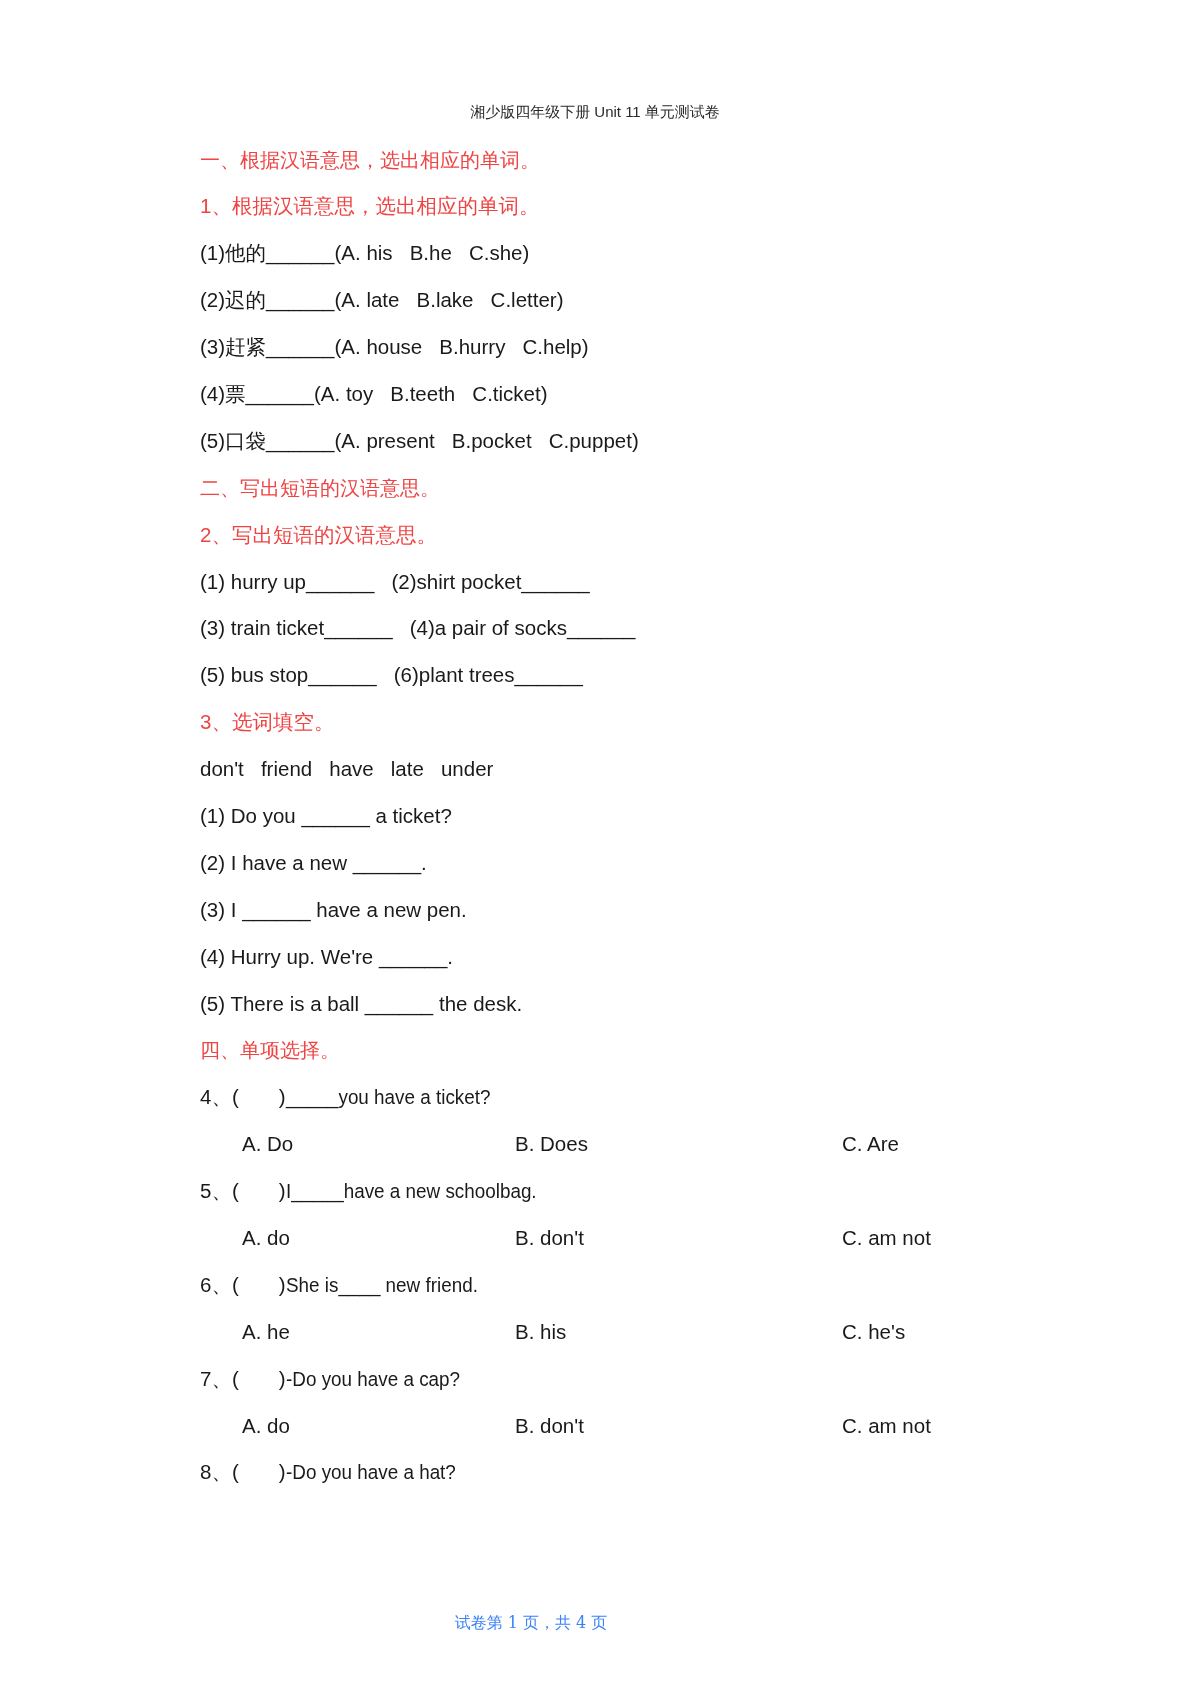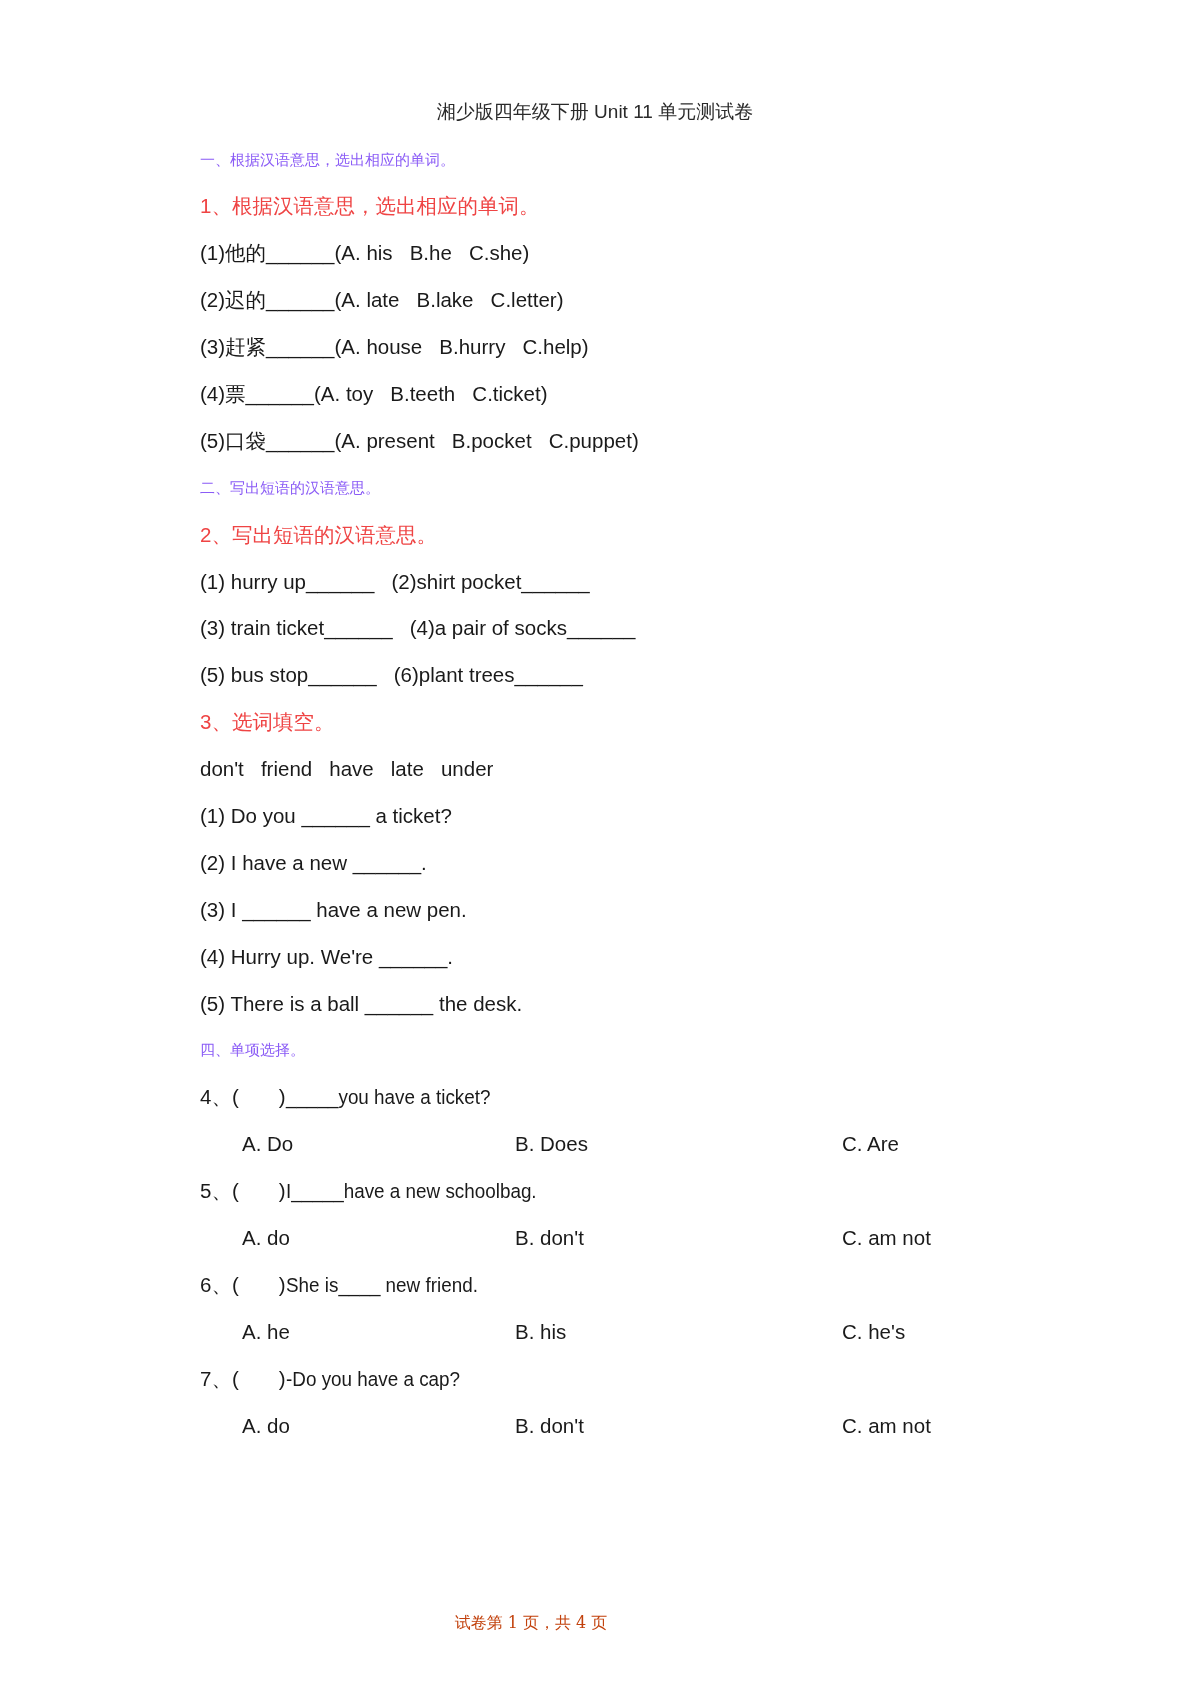--- a/index.html
+++ b/index.html
@@ -3,43 +3,43 @@
 <meta charset="utf-8">
 <style>
   html, body { margin: 0; padding: 0; background: #ffffff; }
   body {
     width: 1190px; height: 1684px; position: relative; overflow: hidden;
     font-family: "Liberation Sans", "DejaVu Sans", sans-serif;
     color: #1a1a1a;
   }
   .title {
     position: absolute; left: 0; width: 1190px; top: 98px;
-    text-align: center; font-size: 19px; line-height: 28px; color: #2a2a2a;
+    text-align: center; font-size: 15px; line-height: 28px; color: #2a2a2a;
   }
   .content {
     position: absolute; left: 200px; top: 136.5px; width: 900px;
   }
   .line {
     height: 46.9px; line-height: 46.9px; font-size: 20.5px;
     white-space: pre; position: relative;
   }
-  .section-head { color: #8b5cf6; font-family: "DejaVu Serif", "Liberation Serif", serif; font-size: 15px; }
+  .section-head { color: #ef4444; font-family: "DejaVu Serif", "Liberation Serif", serif; font-size: 20px; }
   .cn { font-family: "DejaVu Sans", sans-serif; }
   .q-cn { color: #ef4444; }
   .options { position: relative; }
   .opt { position: absolute; top: 0; }
   .opt-a { left: 42px; }
   .opt-b { left: 315px; }
   .opt-c { left: 630px; margin-left: 12px; }
   .mcq { font-stretch: condensed; }
   .mcq .txt { display: inline-block; transform: scaleX(0.92); transform-origin: left center; }
   .paren-gap { display: inline-block; width: 40px; }
   .footer {
     position: absolute; left: 0; width: 1062px; top: 1611px;
-    text-align: center; font-size: 16px; line-height: 24px; color: #c2410c;
+    text-align: center; font-size: 16px; line-height: 24px; color: #3b82f6;
     font-family: "DejaVu Serif", "Liberation Serif", serif;
   }
 </style>
 </head>
 <body>
 
 <div class="title">湘少版四年级下册 Unit 11  单元测试卷</div>
 
 <div class="content">
 
@@ -88,15 +88,16 @@
     <span class="opt opt-c">C. he's</span>
   </div>
 
   <div class="line mcq"><span>7、(</span><span class="paren-gap"></span><span>)</span><span class="txt">-Do you have a cap?</span></div>
   <div class="line options">
     <span class="opt opt-a">A. do</span>
     <span class="opt opt-b">B. don't</span>
     <span class="opt opt-c">C. am not</span>
   </div>
 
+  <div class="line mcq"><span>8、(</span><span class="paren-gap"></span><span>)</span><span class="txt">-Do you have a hat?</span></div>
 </div>
 
 <div class="footer">试卷第 1 页，共 4 页</div>
 
 </body></html>

